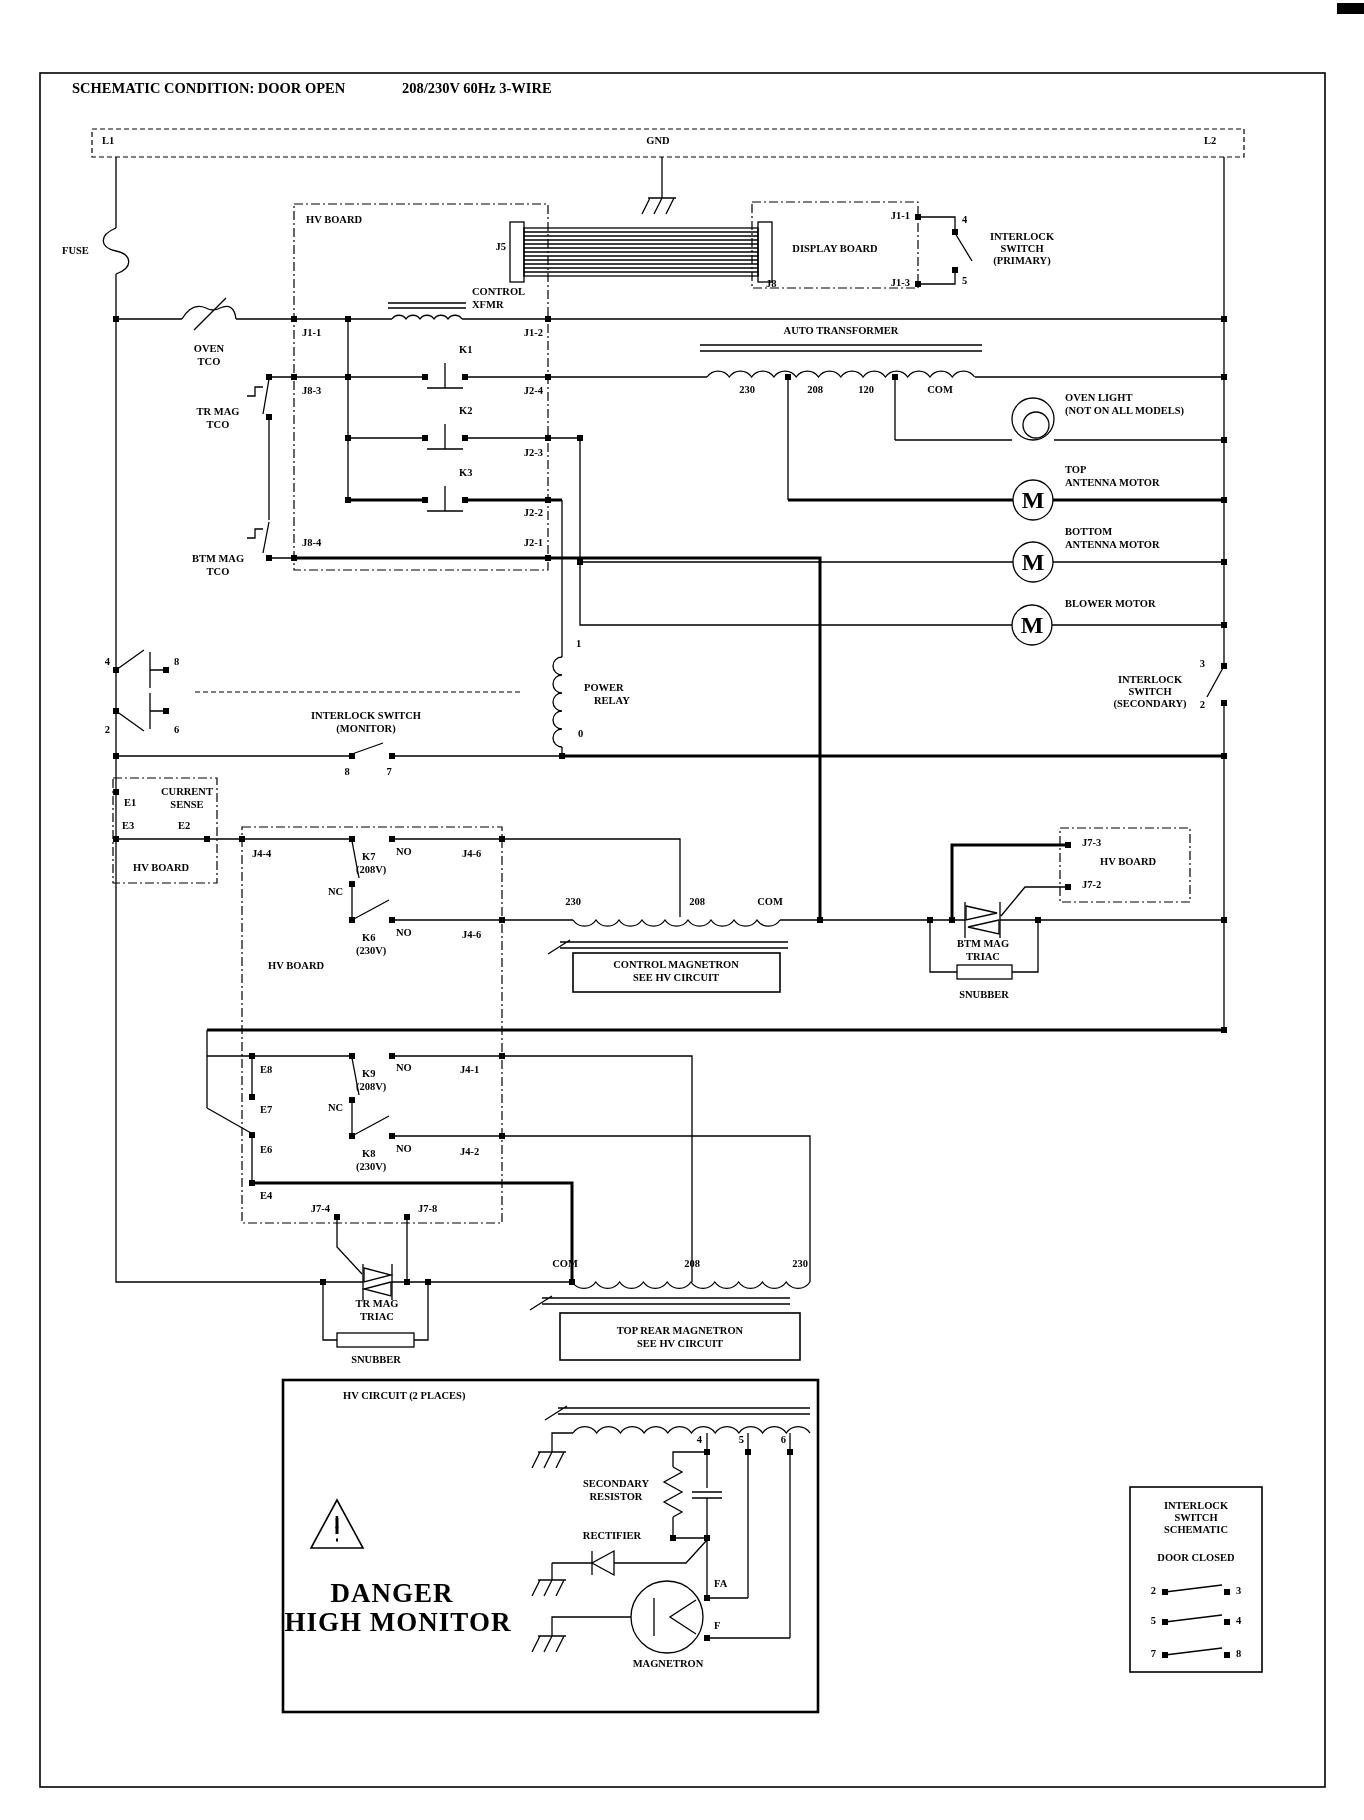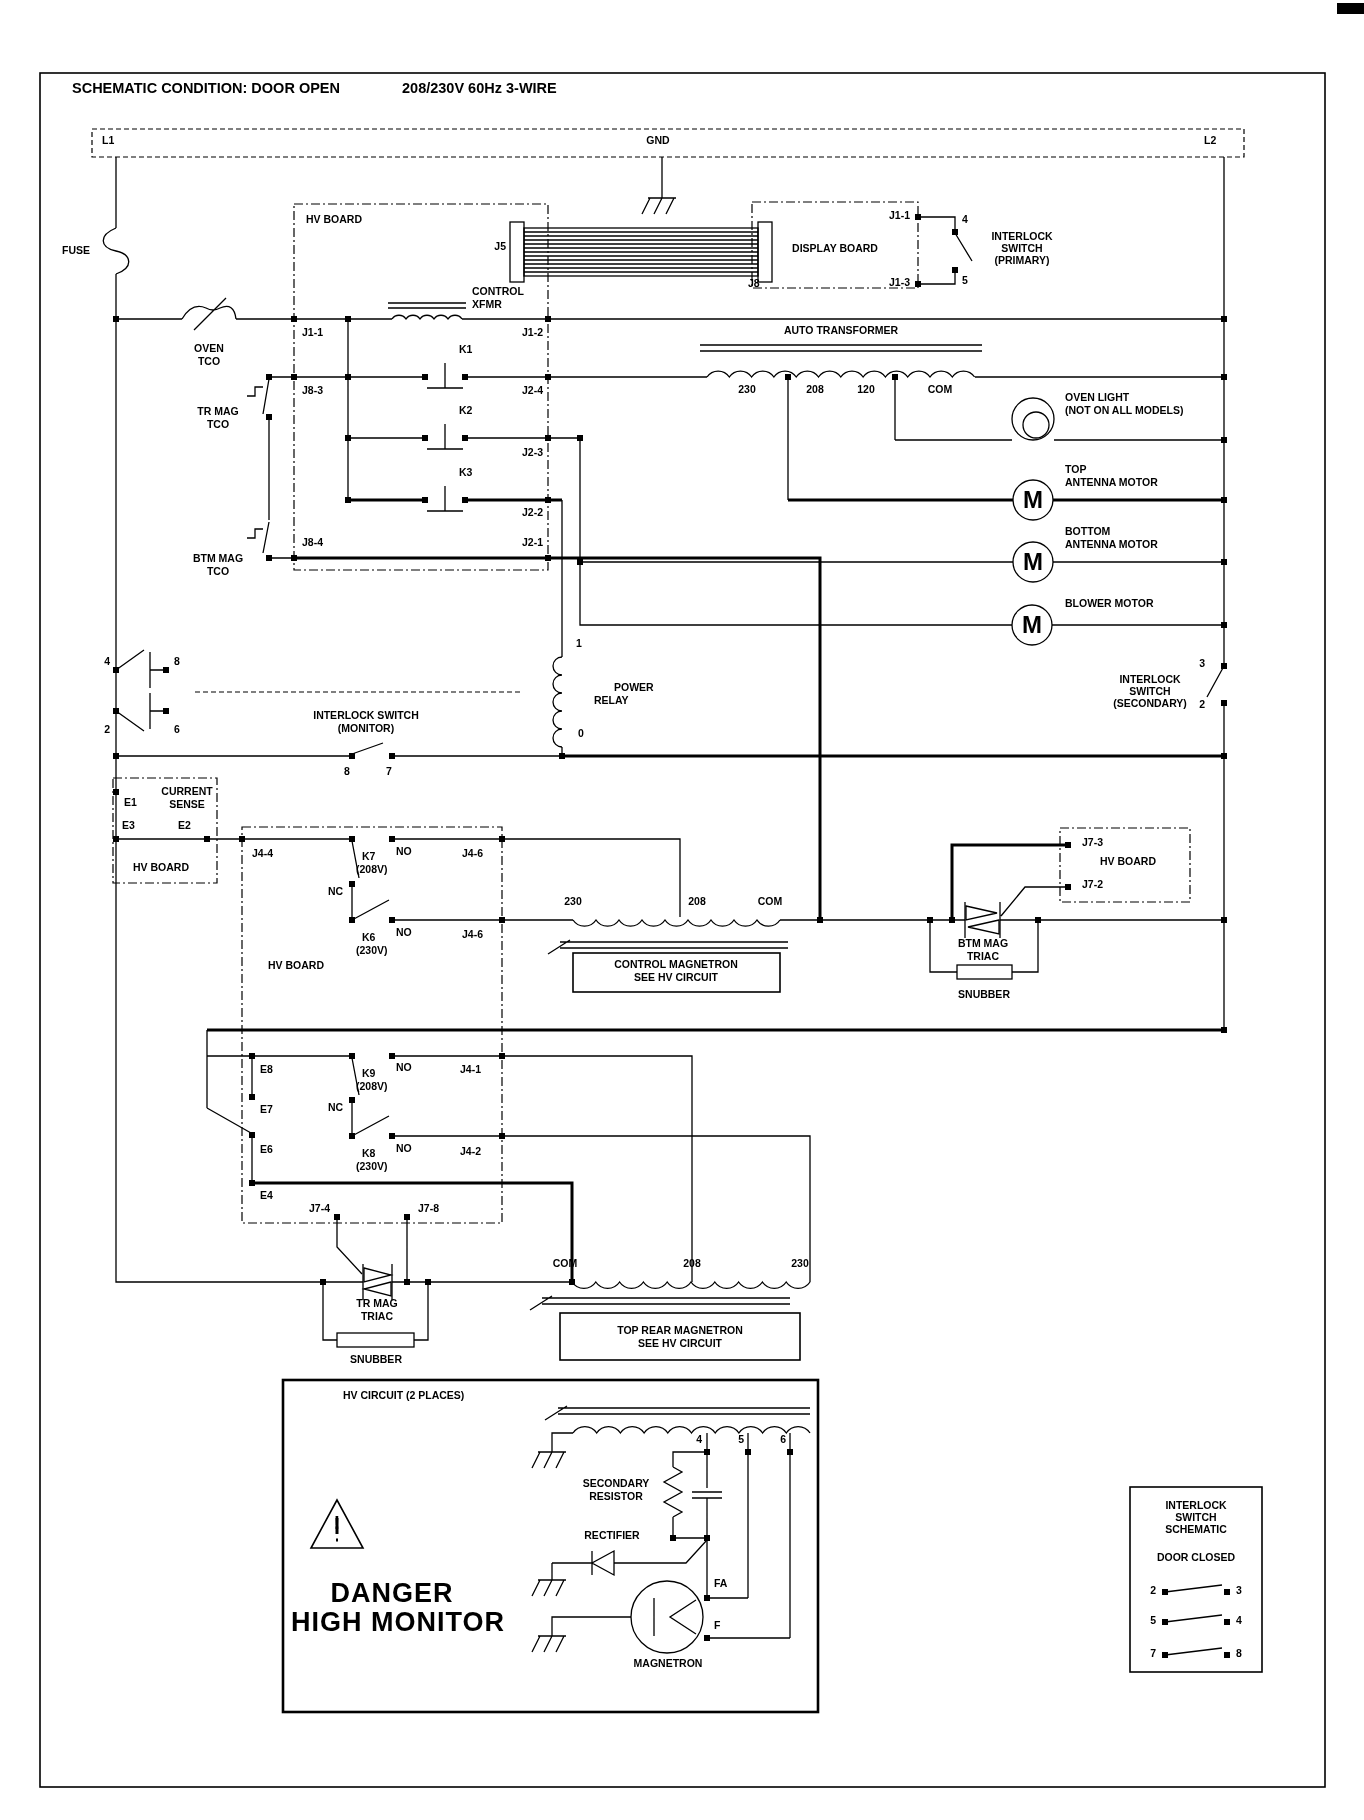--- a/index.html
+++ b/index.html
@@ -1,17 +1,17 @@
 <!DOCTYPE html>
 <html><head>
 <meta charset="utf-8">
 <style>
   html,body{margin:0;padding:0;background:#fff}
   #canvas{position:relative;width:1364px;height:1820px;background:#ffffff;
-          font-family:Liberation Sans, sans-serif;color:#000;overflow:hidden}
+          font-family:Liberation Serif, serif;color:#000;overflow:hidden}
   .lb{position:absolute;font-weight:bold;font-size:10.5px;line-height:11px;white-space:nowrap}
   .c{transform:translateX(-50%)}
   .r{transform:translateX(-100%)}
   .s14{font-size:14.5px;line-height:15px}
   .s27{font-size:27px;line-height:27px;letter-spacing:1px}
   .s22{font-size:24px;line-height:24px}
   .s18{font-size:19px;line-height:19px}
   svg{position:absolute;left:0;top:0}
   .w{stroke:#000;fill:none;stroke-width:1.3}
   .b{stroke:#000;fill:none;stroke-width:3}
@@ -232,21 +232,21 @@
 <div class="lb" style="left:302px;top:537px">J8-4</div>
 <div class="lb r" style="left:543px;top:327px">J1-2</div>
 <div class="lb r" style="left:543px;top:385px">J2-4</div>
 <div class="lb r" style="left:543px;top:447px">J2-3</div>
 <div class="lb r" style="left:543px;top:507px">J2-2</div>
 <div class="lb r" style="left:543px;top:537px">J2-1</div>
 <div class="lb" style="left:459px;top:344px">K1</div>
 <div class="lb" style="left:459px;top:405px">K2</div>
 <div class="lb" style="left:459px;top:467px">K3</div>
 <div class="lb c" style="left:835px;top:243px">DISPLAY BOARD</div>
-<div class="lb" style="left:748px;top:278px">J8</div>
+<div class="lb" style="left:766px;top:278px">J8</div>
 <div class="lb r" style="left:910px;top:210px">J1-1</div>
 <div class="lb r" style="left:910px;top:277px">J1-3</div>
 <div class="lb" style="left:962px;top:214px">4</div>
 <div class="lb" style="left:962px;top:275px">5</div>
 <div class="lb c" style="left:1022px;top:231px">INTERLOCK</div>
 <div class="lb c" style="left:1022px;top:243px">SWITCH</div>
 <div class="lb c" style="left:1022px;top:255px">(PRIMARY)</div>
 <div class="lb c" style="left:841px;top:325px">AUTO TRANSFORMER</div>
 <div class="lb c" style="left:747px;top:384px">230</div>
 <div class="lb c" style="left:815px;top:384px">208</div>
@@ -270,21 +270,21 @@
 <div class="lb r" style="left:110px;top:656px">4</div>
 <div class="lb" style="left:174px;top:656px">8</div>
 <div class="lb r" style="left:110px;top:724px">2</div>
 <div class="lb" style="left:174px;top:724px">6</div>
 <div class="lb c" style="left:366px;top:710px">INTERLOCK SWITCH</div>
 <div class="lb c" style="left:366px;top:723px">(MONITOR)</div>
 <div class="lb c" style="left:347px;top:766px">8</div>
 <div class="lb c" style="left:389px;top:766px">7</div>
 <div class="lb" style="left:576px;top:638px">1</div>
 <div class="lb" style="left:578px;top:728px">0</div>
-<div class="lb" style="left:614px;top:682px">POWER</div>
+<div class="lb" style="left:584px;top:682px">POWER</div>
 <div class="lb" style="left:594px;top:695px">RELAY</div>
 <div class="lb" style="left:124px;top:797px">E1</div>
 <div class="lb" style="left:122px;top:820px">E3</div>
 <div class="lb" style="left:178px;top:820px">E2</div>
 <div class="lb c" style="left:187px;top:786px">CURRENT</div>
 <div class="lb c" style="left:187px;top:799px">SENSE</div>
 <div class="lb" style="left:133px;top:862px">HV BOARD</div>
 <div class="lb" style="left:252px;top:848px">J4-4</div>
 <div class="lb" style="left:362px;top:851px">K7</div>
 <div class="lb" style="left:356px;top:864px">(208V)</div>

